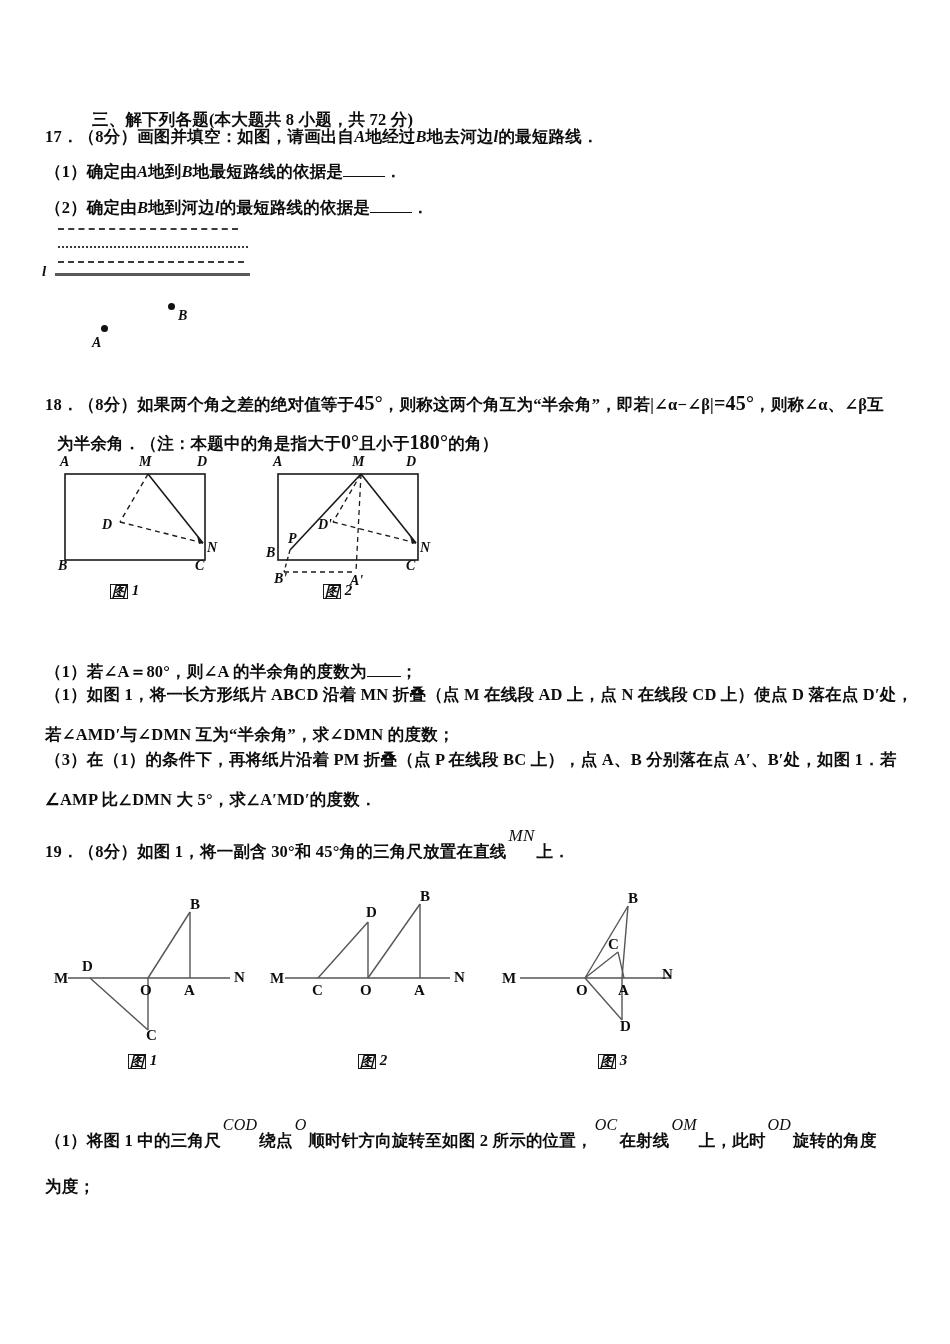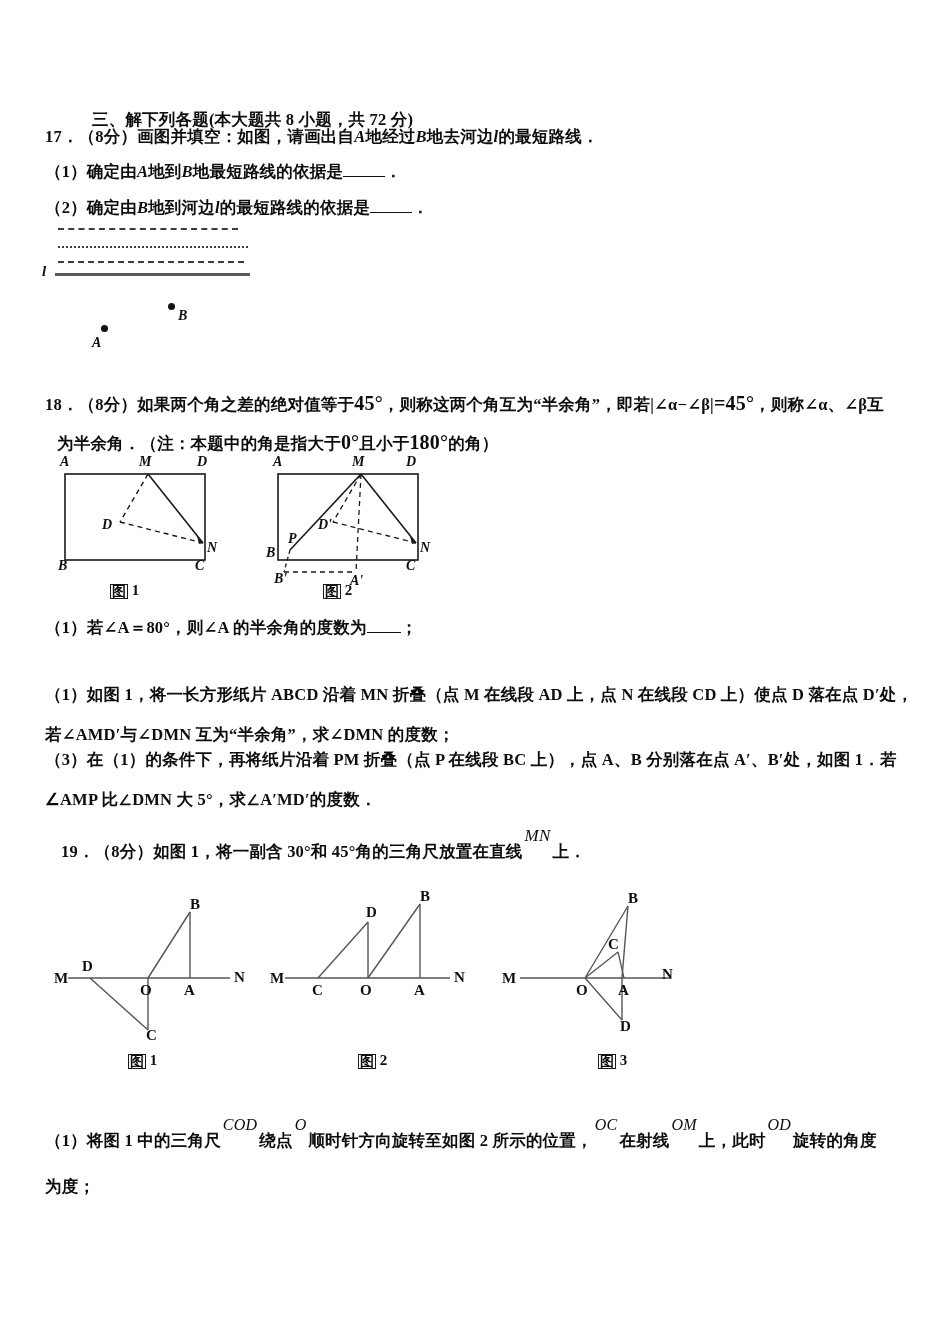--- a/index.html
+++ b/index.html
@@ -63,20 +63,21 @@
     transform: translateY(1px);
   }
 
   
   .fig { position: absolute; }
   .cap {
     position: absolute;
     font-size: 15px;
     font-weight: 700;
     white-space: nowrap;
+    font-style: italic;
   }
   .lbl {
     position: absolute;
     font-style: italic;
     font-size: 14px;
     font-weight: 700;
     white-space: nowrap;
     font-family: "Liberation Serif", "DejaVu Serif", serif;
   }
   .lbl-up {
@@ -187,29 +188,29 @@
     <div class="lbl" style="left:-2px; top:85px;">B</div>
     <div class="lbl" style="left:138px; top:98px;">C</div>
     <div class="lbl" style="left:6px; top:111px;">B'</div>
     <div class="lbl" style="left:82px; top:113px;">A'</div>
     <div class="cap" style="left:55px; top:122px;">
       <span class="tu">图</span>
       <span>2</span>
     </div>
   </div>
 
-  <div class="txt" style="left:45px; top:616px;">
+  <div class="txt" style="left:45px; top:660px;">
     <span>（1）若∠A＝80°，则∠A 的半余角的度数为</span><span class="blank" style="width:34px;"></span><span>；</span>
   </div>
   <div class="txt" style="left:45px; top:683px;">（1）如图 1，将一长方形纸片 ABCD 沿着 MN 折叠（点 M 在线段 AD 上，点 N 在线段 CD 上）使点 D 落在点 D′处，</div>
   <div class="txt" style="left:45px; top:723px;">若∠AMD′与∠DMN 互为“半余角”，求∠DMN 的度数；</div>
   <div class="txt" style="left:45px; top:748px;">（3）在（1）的条件下，再将纸片沿着 PM 折叠（点 P 在线段 BC 上），点 A、B 分别落在点 A′、B′处，如图 1．若</div>
   <div class="txt" style="left:45px; top:788px;font-family:Liberation Serif, serif;">∠AMP 比∠DMN 大 5°，求∠A′MD′的度数．</div>
 
-  <div class="txt" style="left:45px; top:832px;margin-left:16px;">
+  <div class="txt" style="left:45px; top:832px;">
     <span>19．（8分）如图 1，将一副含 30°和 45°角的三角尺放置在直线</span><span class="sup" style="font-size:17px;">MN</span><span>上．</span>
   </div>
 
   <div class="fig" style="left:60px; top:890px; width:200px; height:160px;">
     <svg width="200" height="150" viewBox="0 0 200 150">
       <line x1="8" y1="88" x2="170" y2="88" stroke="#555" stroke-width="1.4"></line>
       <line x1="88" y1="88" x2="130" y2="22" stroke="#555" stroke-width="1.4"></line>
       <line x1="130" y1="22" x2="130" y2="88" stroke="#555" stroke-width="1.4"></line>
       <line x1="30" y1="88" x2="88" y2="140" stroke="#555" stroke-width="1.4"></line>
       <line x1="88" y1="88" x2="88" y2="140" stroke="#555" stroke-width="1.4"></line>

